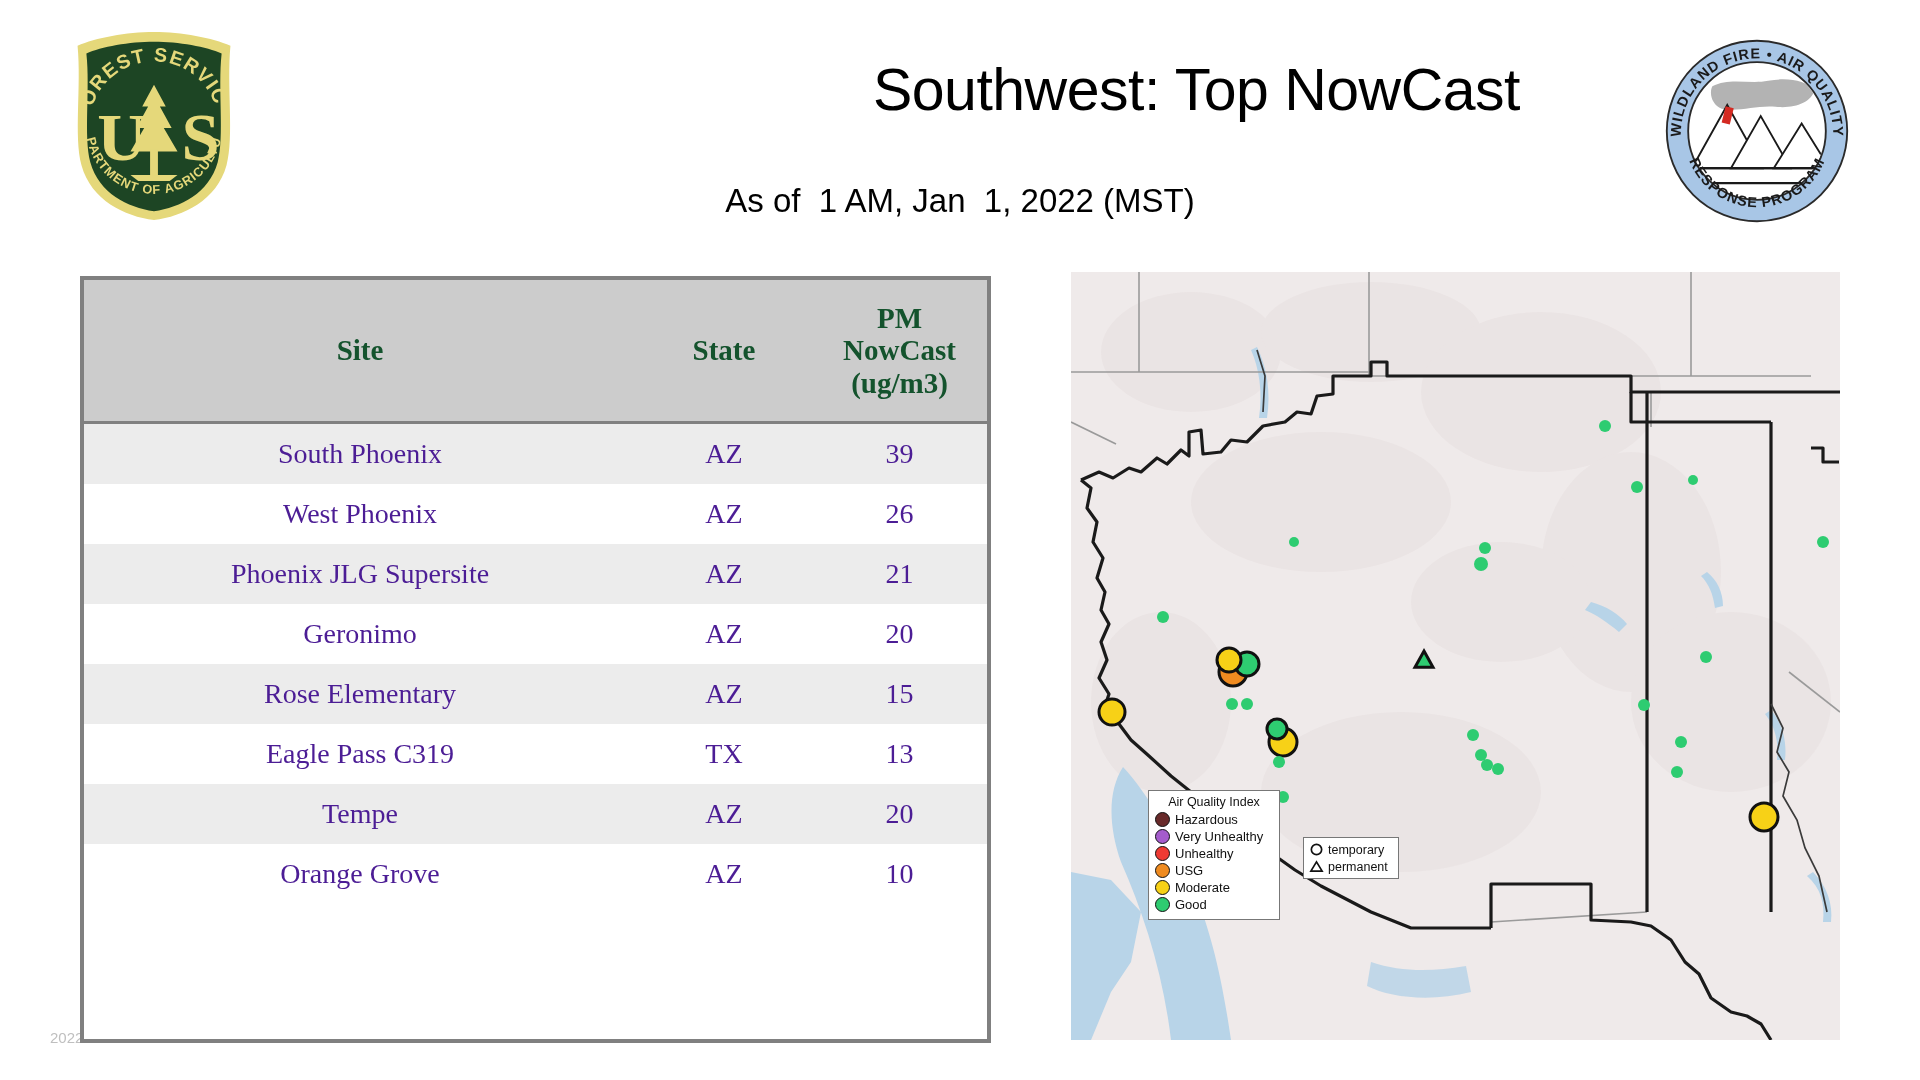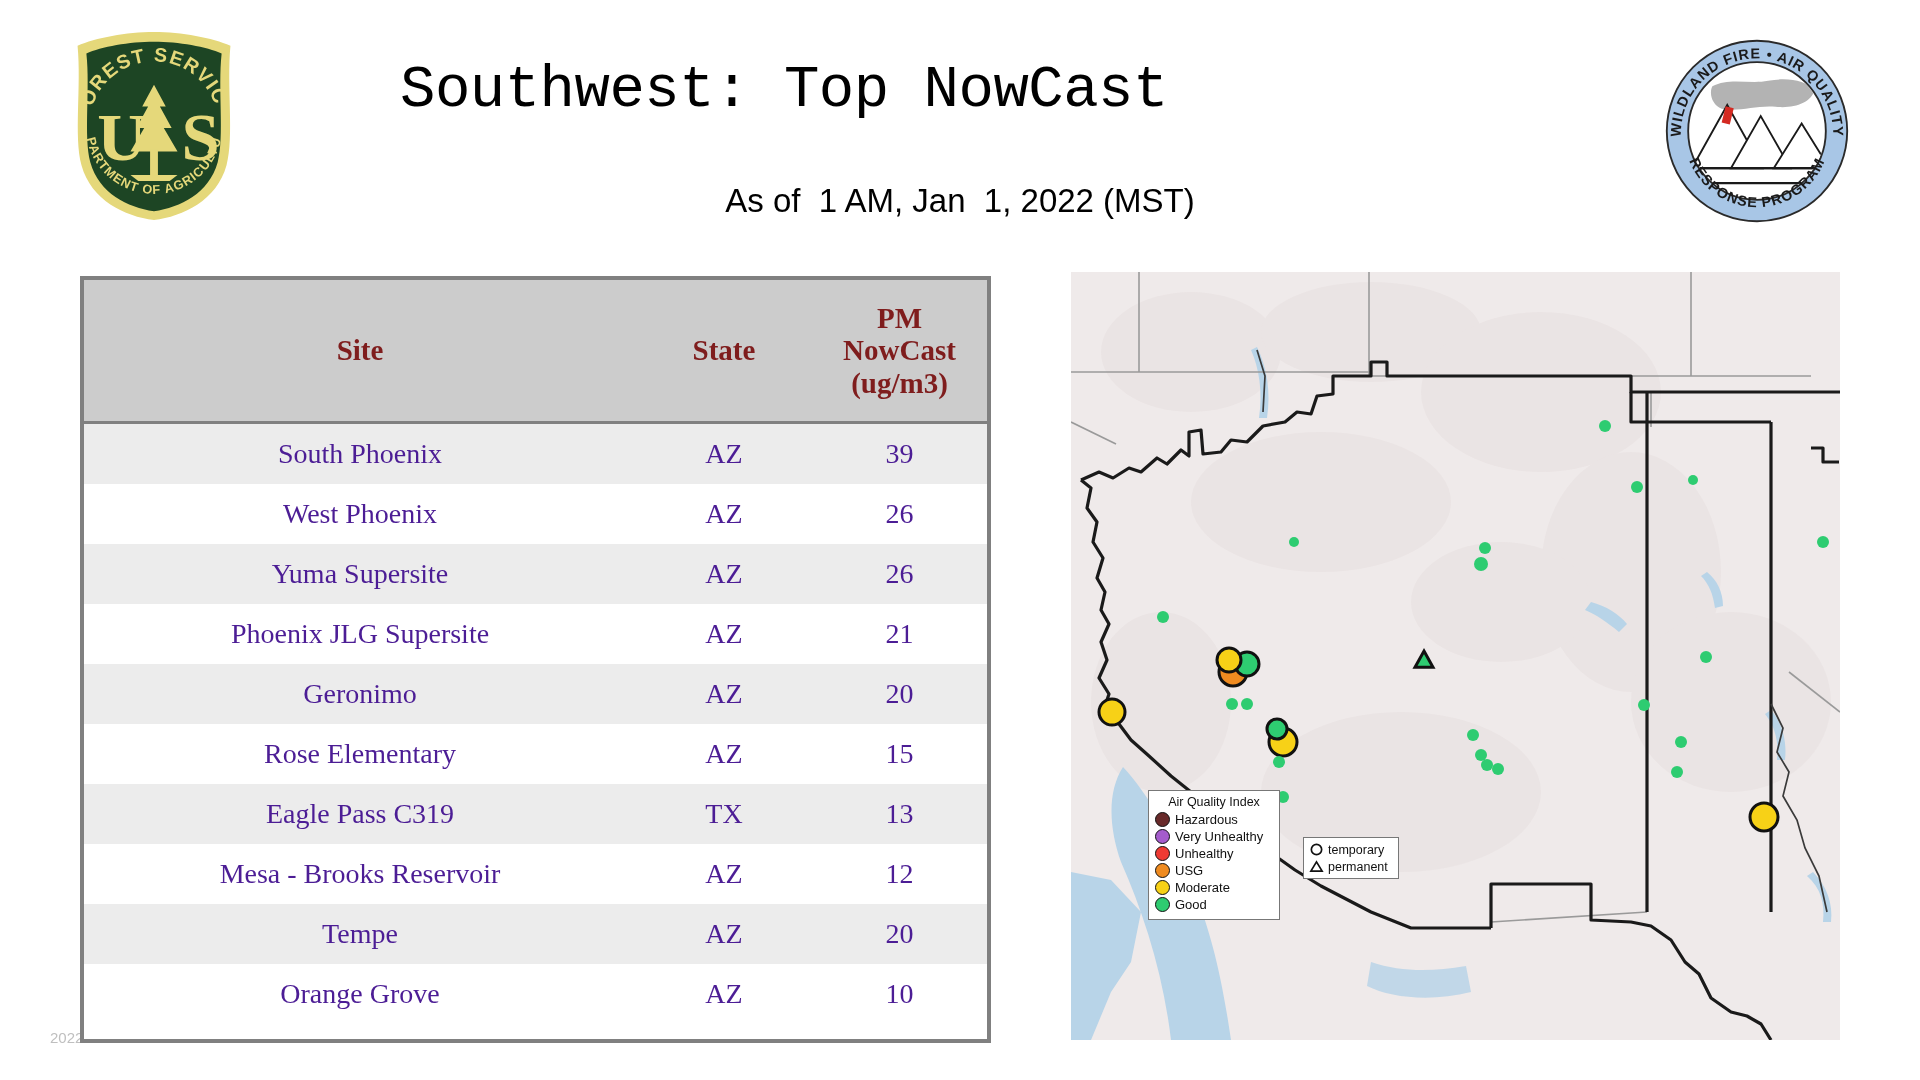--- a/index.html
+++ b/index.html
@@ -3,34 +3,34 @@
 <meta charset="utf-8">
 <style>
   html,body{margin:0;padding:0;background:#ffffff;}
   body{width:1920px;height:1080px;position:relative;overflow:hidden;
        font-family:"Liberation Sans",sans-serif;color:#000;}
 
   
   #fs-logo{position:absolute;left:56px;top:28px;width:196px;height:196px;}
   #wfaqrp-logo{position:absolute;left:1664px;top:38px;width:186px;height:186px;}
 
-  #title{position:absolute;left:400px;top:60px;width:1120px;text-align:left;
-         font-family:Liberation Mono, monospace;font-size:59px;font-weight:400;
+  #title{position:absolute;left:400px;top:60px;width:1120px;text-align:right;
+         font-family:Liberation Sans, sans-serif;font-size:59px;font-weight:400;
          letter-spacing:-0.5px;line-height:1.05;white-space:pre;}
   #subtitle{position:absolute;left:400px;top:182px;width:1120px;text-align:center;
          font-family:"Liberation Sans",sans-serif;font-size:33px;font-weight:400;
          white-space:pre;}
 
   
   #table-wrap{position:absolute;left:80px;top:276px;width:911px;height:767px;
               border:4px solid #808080;background:#ffffff;box-sizing:border-box;}
   table{border-collapse:collapse;width:100%;table-layout:fixed;
         font-family:"Liberation Serif",serif;}
   thead th{background:#cccccc;font-family:"Liberation Serif",serif;
-           font-weight:bold;font-size:29px;color:#7f1d1d;padding:22px 0;
+           font-weight:bold;font-size:29px;color:#14532d;padding:22px 0;
            border-bottom:3px solid #808080;line-height:1.12;vertical-align:middle;}
   thead th.site-h{width:552px;margin-left:48px;}
   thead th.state-h{width:176px;}
   thead th.pm-h{width:175px;}
   thead tr{height:120px;}
   tbody td{font-family:"Liberation Serif",serif;font-size:28px;text-align:center;
            height:58px;color:#4c1d95;border:0;}
   tbody tr:nth-child(odd){background:#ececec;}
   tbody tr:nth-child(even){background:#ffffff;}
 
@@ -142,48 +142,38 @@
           <td>South Phoenix</td>
           <td>AZ</td>
           <td>39</td>
         </tr>
         <tr>
           <td>West Phoenix</td>
           <td>AZ</td>
           <td>26</td>
         </tr>
         <tr>
-          <td>Yuma Supersite</td>
-          <td>AZ</td>
-          <td>26</td>
-        </tr>
-        <tr>
           <td>Phoenix JLG Supersite</td>
           <td>AZ</td>
           <td>21</td>
         </tr>
         <tr>
           <td>Geronimo</td>
           <td>AZ</td>
           <td>20</td>
         </tr>
         <tr>
           <td>Rose Elementary</td>
           <td>AZ</td>
           <td>15</td>
         </tr>
         <tr>
           <td>Eagle Pass C319</td>
           <td>TX</td>
           <td>13</td>
-        </tr>
-        <tr>
-          <td>Mesa - Brooks Reservoir</td>
-          <td>AZ</td>
-          <td>12</td>
         </tr>
         <tr>
           <td>Tempe</td>
           <td>AZ</td>
           <td>20</td>
         </tr>
         <tr>
           <td>Orange Grove</td>
           <td>AZ</td>
           <td>10</td>

